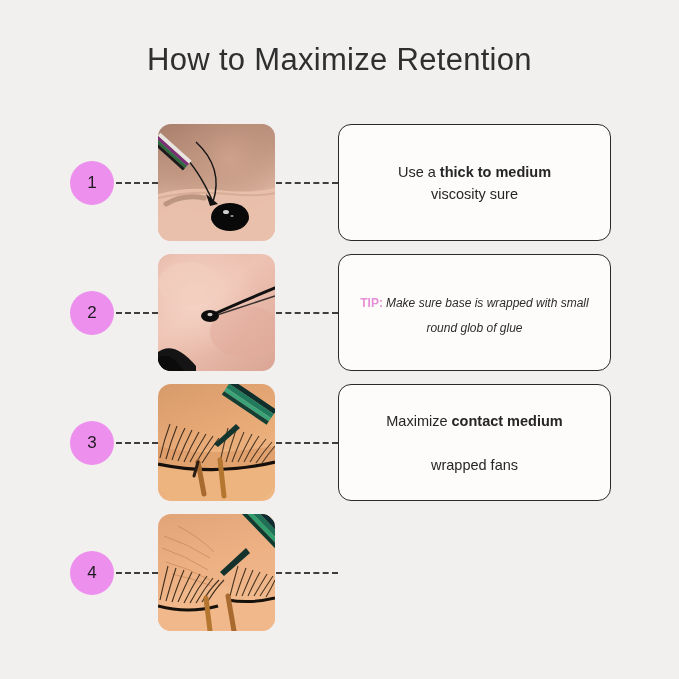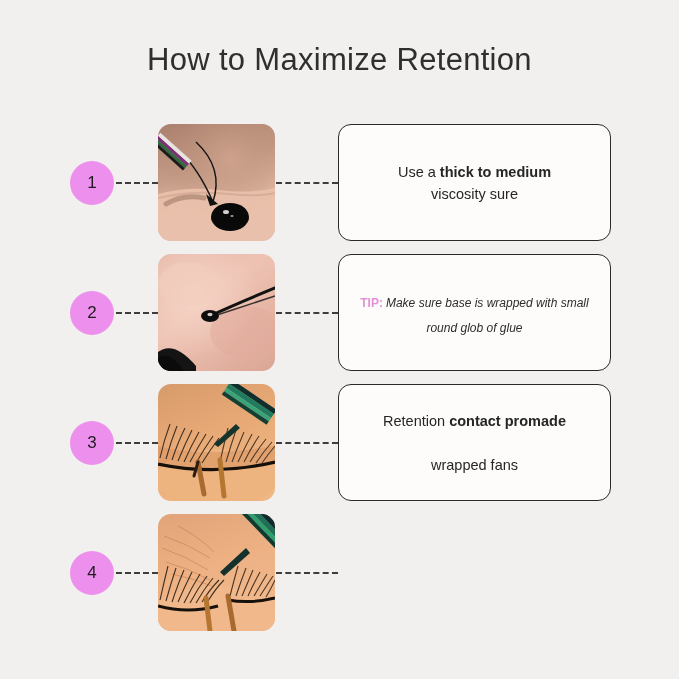--- a/index.html
+++ b/index.html
@@ -280,21 +280,21 @@
           <path d="M40 78 L46 110" stroke="#a86a2e" stroke-width="5" stroke-linecap="round"></path>
           <path d="M62 76 L66 112" stroke="#b5762f" stroke-width="5" stroke-linecap="round"></path>
           <path d="M40 78 L36 92" stroke="#2a1d13" stroke-width="3" stroke-linecap="round"></path>
         </svg>
       </div>
 
       <div class="dash dash-right"></div>
 
       <div class="card">
         <div class="card-text">
-          <span>Retention </span><b>contact promade</b><br>
+          <span>Maximize </span><b>contact medium</b><br>
           <br>
           <span>wrapped fans</span>
         </div>
       </div>
     </div>
 
     <div class="step-row">
       <div class="badge">
         <span>4</span>
       </div>

